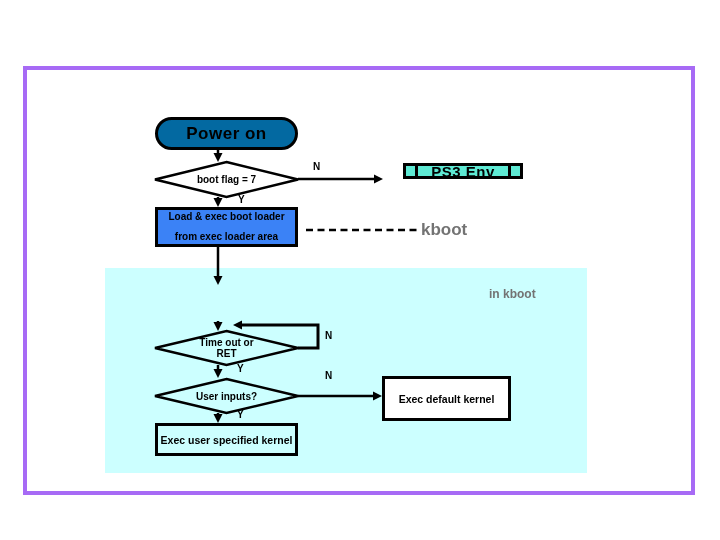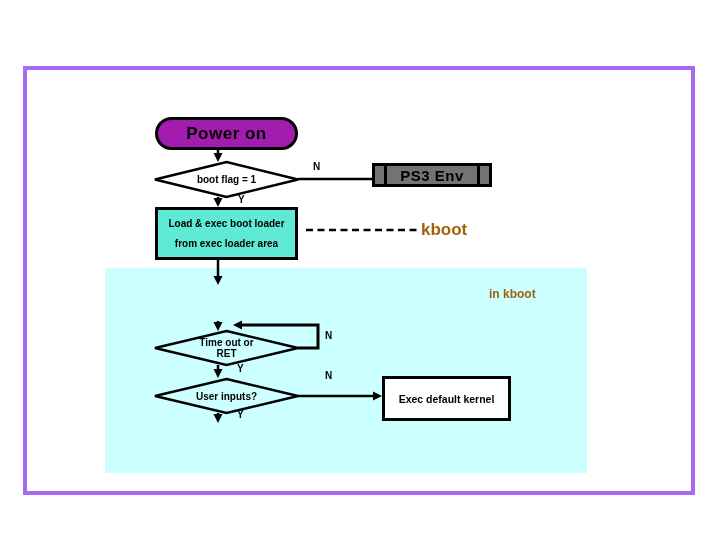--- a/index.html
+++ b/index.html
@@ -15,40 +15,40 @@
     position:absolute;left:105px;top:268px;width:482px;height:205px;
     background:#ccffff;
   }
   svg.lines{position:absolute;left:0;top:0;width:720px;height:540px;pointer-events:none;}
   .node{
     position:absolute;display:flex;flex-direction:column;align-items:center;justify-content:center;
     color:#000;text-align:center;box-sizing:border-box;
   }
   .terminator{
     left:155px;top:117px;width:143px;height:33px;
-    border:3px solid #000;border-radius:17px;background:#a21caf;
+    border:3px solid #000;border-radius:17px;background:#0369a1;
     font-size:17px;font-weight:bold;letter-spacing:.5px;
   }
   .proc{border:3px solid #000;font-size:10px;font-weight:bold;line-height:12px;}
-  .load-box{left:155px;top:207px;width:143px;height:53px;background:#5eead4;gap:8px;}
+  .load-box{left:155px;top:207px;width:143px;height:40px;background:#3b82f6;gap:8px;}
   .init-box{left:155px;top:286px;width:143px;height:35px;background:transparent;}
   .exec-user-box{left:155px;top:423px;width:143px;height:33px;background:transparent;font-size:10.5px;}
   .exec-default-box{left:382px;top:376px;width:129px;height:45px;background:#fff;font-size:10.5px;}
   .predef{
-    left:372px;top:163px;width:120px;height:24px;background:#737373;border:3px solid #000;
+    left:403px;top:163px;width:120px;height:16px;background:#5eead4;border:3px solid #000;
     font-size:15px;font-weight:bold;letter-spacing:.5px;
   }
   .predef .bar{position:absolute;top:0;bottom:0;width:3px;background:#000;}
   .predef .bar.l{left:9px;} .predef .bar.r{right:9px;}
   .dlabel{
     position:absolute;display:flex;align-items:center;justify-content:center;
     font-size:10px;font-weight:bold;line-height:11px;text-align:center;color:#000;
   }
   .branch{position:absolute;font-size:10px;font-weight:bold;color:#000;}
-  .accent{position:absolute;font-weight:bold;color:#a16207;}
+  .accent{position:absolute;font-weight:bold;color:#737373;}
   .kboot-label{left:421px;top:220px;font-size:17px;}
   .in-kboot-label{left:489px;top:287px;font-size:12px;}
 </style>
 </head>
 <body>
 
 <div class="canvas">
 
   <div class="frame"></div>
   <div class="kboot-region"></div>
@@ -106,21 +106,21 @@
     <g>
       <line x1="218" y1="413" x2="218" y2="416" stroke="#000" stroke-width="2.5"></line>
       <polygon points="213.5,414 222.5,414 218,423" fill="#000"></polygon>
     </g>
   </svg>
 
   <div class="node terminator">
     <span>Power on</span>
   </div>
 
-  <div class="dlabel" style="left:158px;top:171px;width:137px;height:16px;">boot flag = 1</div>
+  <div class="dlabel" style="left:158px;top:171px;width:137px;height:16px;">boot flag = 7</div>
 
   <div class="node predef">
     <div class="bar l"></div>
     <div class="bar r"></div>
     <span>PS3 Env</span>
   </div>
 
   <div class="node proc load-box">
     <span>Load &amp; exec boot loader</span>
     <span>from exec loader area</span>
@@ -131,20 +131,23 @@
     <span>Time out or</span>
     <span>RET</span>
   </div>
 
   <div class="dlabel" style="left:158px;top:388px;width:137px;height:16px;">User inputs?</div>
 
   <div class="node proc exec-default-box">
     <span>Exec default kernel</span>
   </div>
 
+  <div class="node proc exec-user-box">
+    <span>Exec user specified kernel</span>
+  </div>
 
   <span class="branch" style="left:313px;top:161px;">N</span>
   <span class="branch" style="left:238px;top:194px;">Y</span>
   <span class="branch" style="left:325px;top:330px;">N</span>
   <span class="branch" style="left:237px;top:363px;">Y</span>
   <span class="branch" style="left:325px;top:370px;">N</span>
   <span class="branch" style="left:237px;top:409px;">Y</span>
 
   <span class="accent kboot-label">kboot</span>
   <span class="accent in-kboot-label">in kboot</span>

